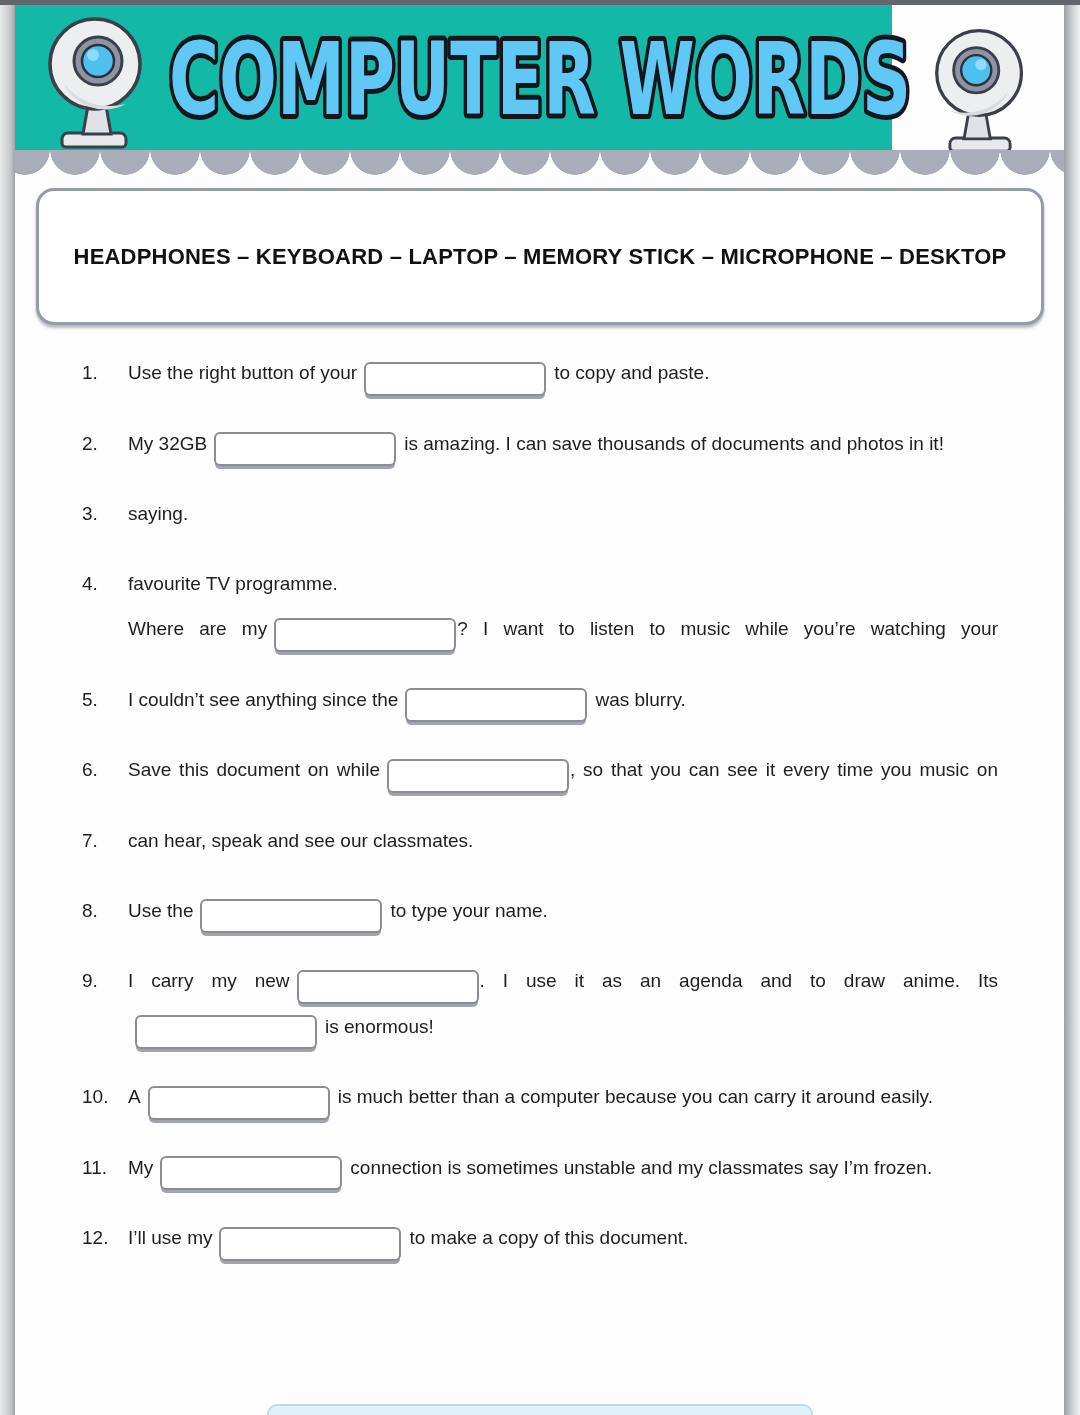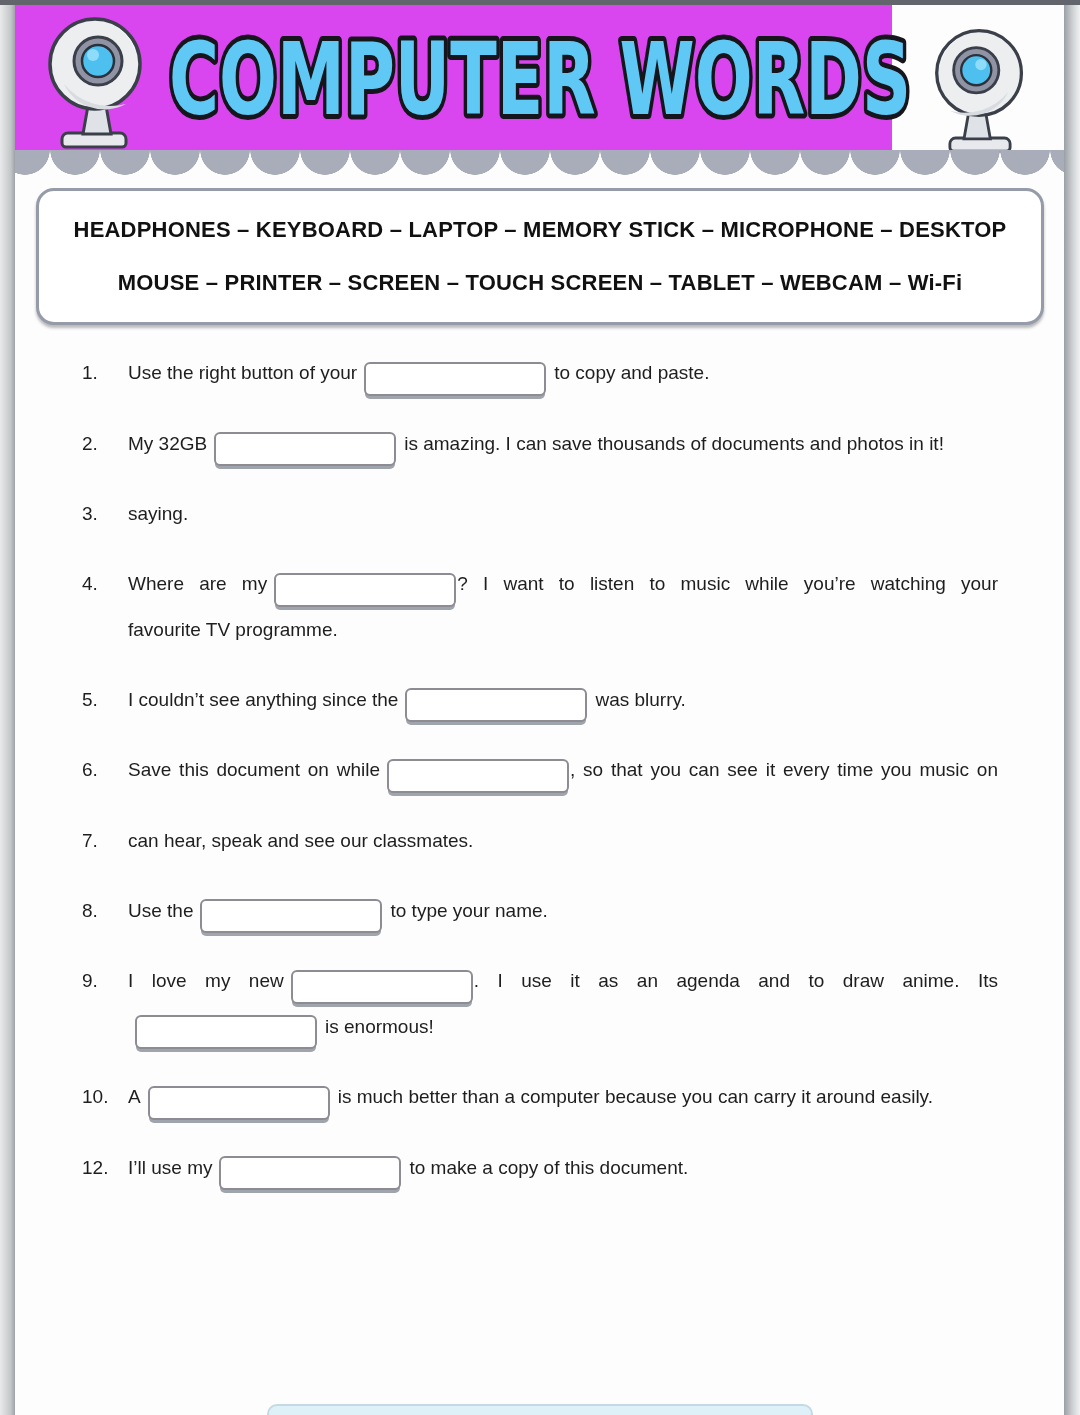--- a/index.html
+++ b/index.html
@@ -10,21 +10,21 @@
     color:#1e1e1e;
   }
   
   .edge-left{position:absolute;left:0;top:0;width:15px;height:1415px;
     background:linear-gradient(to right,#e9eaeb 0%,#c4c7ca 70%,#9fa3a9 100%);z-index:40;}
   .edge-right{position:absolute;right:0;top:0;width:16px;height:1415px;
     background:linear-gradient(to right,#9aa0a6 0%,#cfd2d5 55%,#f0f1f2 100%);z-index:40;}
   .top-bar{position:absolute;left:0;top:0;width:1080px;height:5px;background:#63656d;z-index:41;}
 
   
-  .header{position:absolute;left:0;top:4px;width:892px;height:146px;background:#d946ef;}
+  .header{position:absolute;left:0;top:4px;width:892px;height:146px;background:#14b8a6;}
   .scallops{position:absolute;left:0;top:150px;width:1080px;height:28px;
     background:radial-gradient(circle 25px at 25px 0px,#a9acb9 98%,rgba(169,172,185,0) 100%);
     background-size:50px 28px;background-repeat:repeat-x;}
   .title-svg{position:absolute;left:150px;top:18px;}
   .webcam{position:absolute;}
   .webcam.left{left:44px;top:10px;}
   .webcam.right{left:928px;top:22px;transform:scaleX(-1);}
 
   
   .wordbank{position:absolute;left:36px;top:188px;width:1008px;height:137px;
@@ -85,21 +85,20 @@
   </svg>
 
   <svg class="title-svg" width="780" height="118" viewBox="0 0 780 118">
     <text x="390" y="92" text-anchor="middle" textLength="742" lengthAdjust="spacingAndGlyphs" font-family="DejaVu Sans, sans-serif" font-weight="bold" font-size="100" fill="#5fc8f5" stroke="#15151b" stroke-width="10" stroke-linejoin="round" paint-order="stroke fill">COMPUTER WORDS</text>
   </svg>
 </div>
 <div class="scallops"></div>
 
 <div class="wordbank">
   <div class="bank-line">HEADPHONES – KEYBOARD – LAPTOP – MEMORY STICK – MICROPHONE – DESKTOP</div>
-  <div class="bank-line">MOUSE – PRINTER – SCREEN – TOUCH SCREEN – TABLET – WEBCAM – Wi-Fi</div>
 </div>
 
 <div class="items">
     <div class="item">
       <div class="num">1.</div>
       <div class="content">
         <div class="line"><span>Use the right button of your</span><input type="text" class="blank" style=""><span>to copy and paste.</span></div>
       </div>
     </div>
     <div class="item">
@@ -110,22 +109,22 @@
     </div>
     <div class="item">
       <div class="num">3.</div>
       <div class="content">
         <div class="line"><span>saying.</span></div>
       </div>
     </div>
     <div class="item">
       <div class="num">4.</div>
       <div class="content">
+        <div class="line"><span>favourite TV programme.</span></div>
         <div class="line stretch"><span>Where are my</span><input type="text" class="blank tight" style=""><span>? I want to listen to music while you’re watching your</span></div>
-        <div class="line"><span>favourite TV programme.</span></div>
       </div>
     </div>
     <div class="item">
       <div class="num">5.</div>
       <div class="content">
         <div class="line"><span>I couldn’t see anything since the</span><input type="text" class="blank" style=""><span>was blurry.</span></div>
       </div>
     </div>
     <div class="item">
       <div class="num">6.</div>
@@ -141,28 +140,34 @@
     </div>
     <div class="item">
       <div class="num">8.</div>
       <div class="content">
         <div class="line"><span>Use the</span><input type="text" class="blank" style=""><span>to type your name.</span></div>
       </div>
     </div>
     <div class="item">
       <div class="num">9.</div>
       <div class="content">
-        <div class="line stretch"><span>I love my new</span><input type="text" class="blank tight" style=""><span>. I use it as an agenda and to draw anime. Its</span></div>
+        <div class="line stretch"><span>I carry my new</span><input type="text" class="blank tight" style=""><span>. I use it as an agenda and to draw anime. Its</span></div>
         <div class="line"><input type="text" class="blank" style=""><span>is enormous!</span></div>
       </div>
     </div>
     <div class="item">
       <div class="num">10.</div>
       <div class="content">
         <div class="line"><span>A</span><input type="text" class="blank" style=""><span>is much better than a computer because you can carry it around easily.</span></div>
+      </div>
+    </div>
+    <div class="item">
+      <div class="num">11.</div>
+      <div class="content">
+        <div class="line"><span>My</span><input type="text" class="blank" style=""><span>connection is sometimes unstable and my classmates say I’m frozen.</span></div>
       </div>
     </div>
     <div class="item">
       <div class="num">12.</div>
       <div class="content">
         <div class="line"><span>I’ll use my</span><input type="text" class="blank" style=""><span>to make a copy of this document.</span></div>
       </div>
     </div>
   </div>
 

